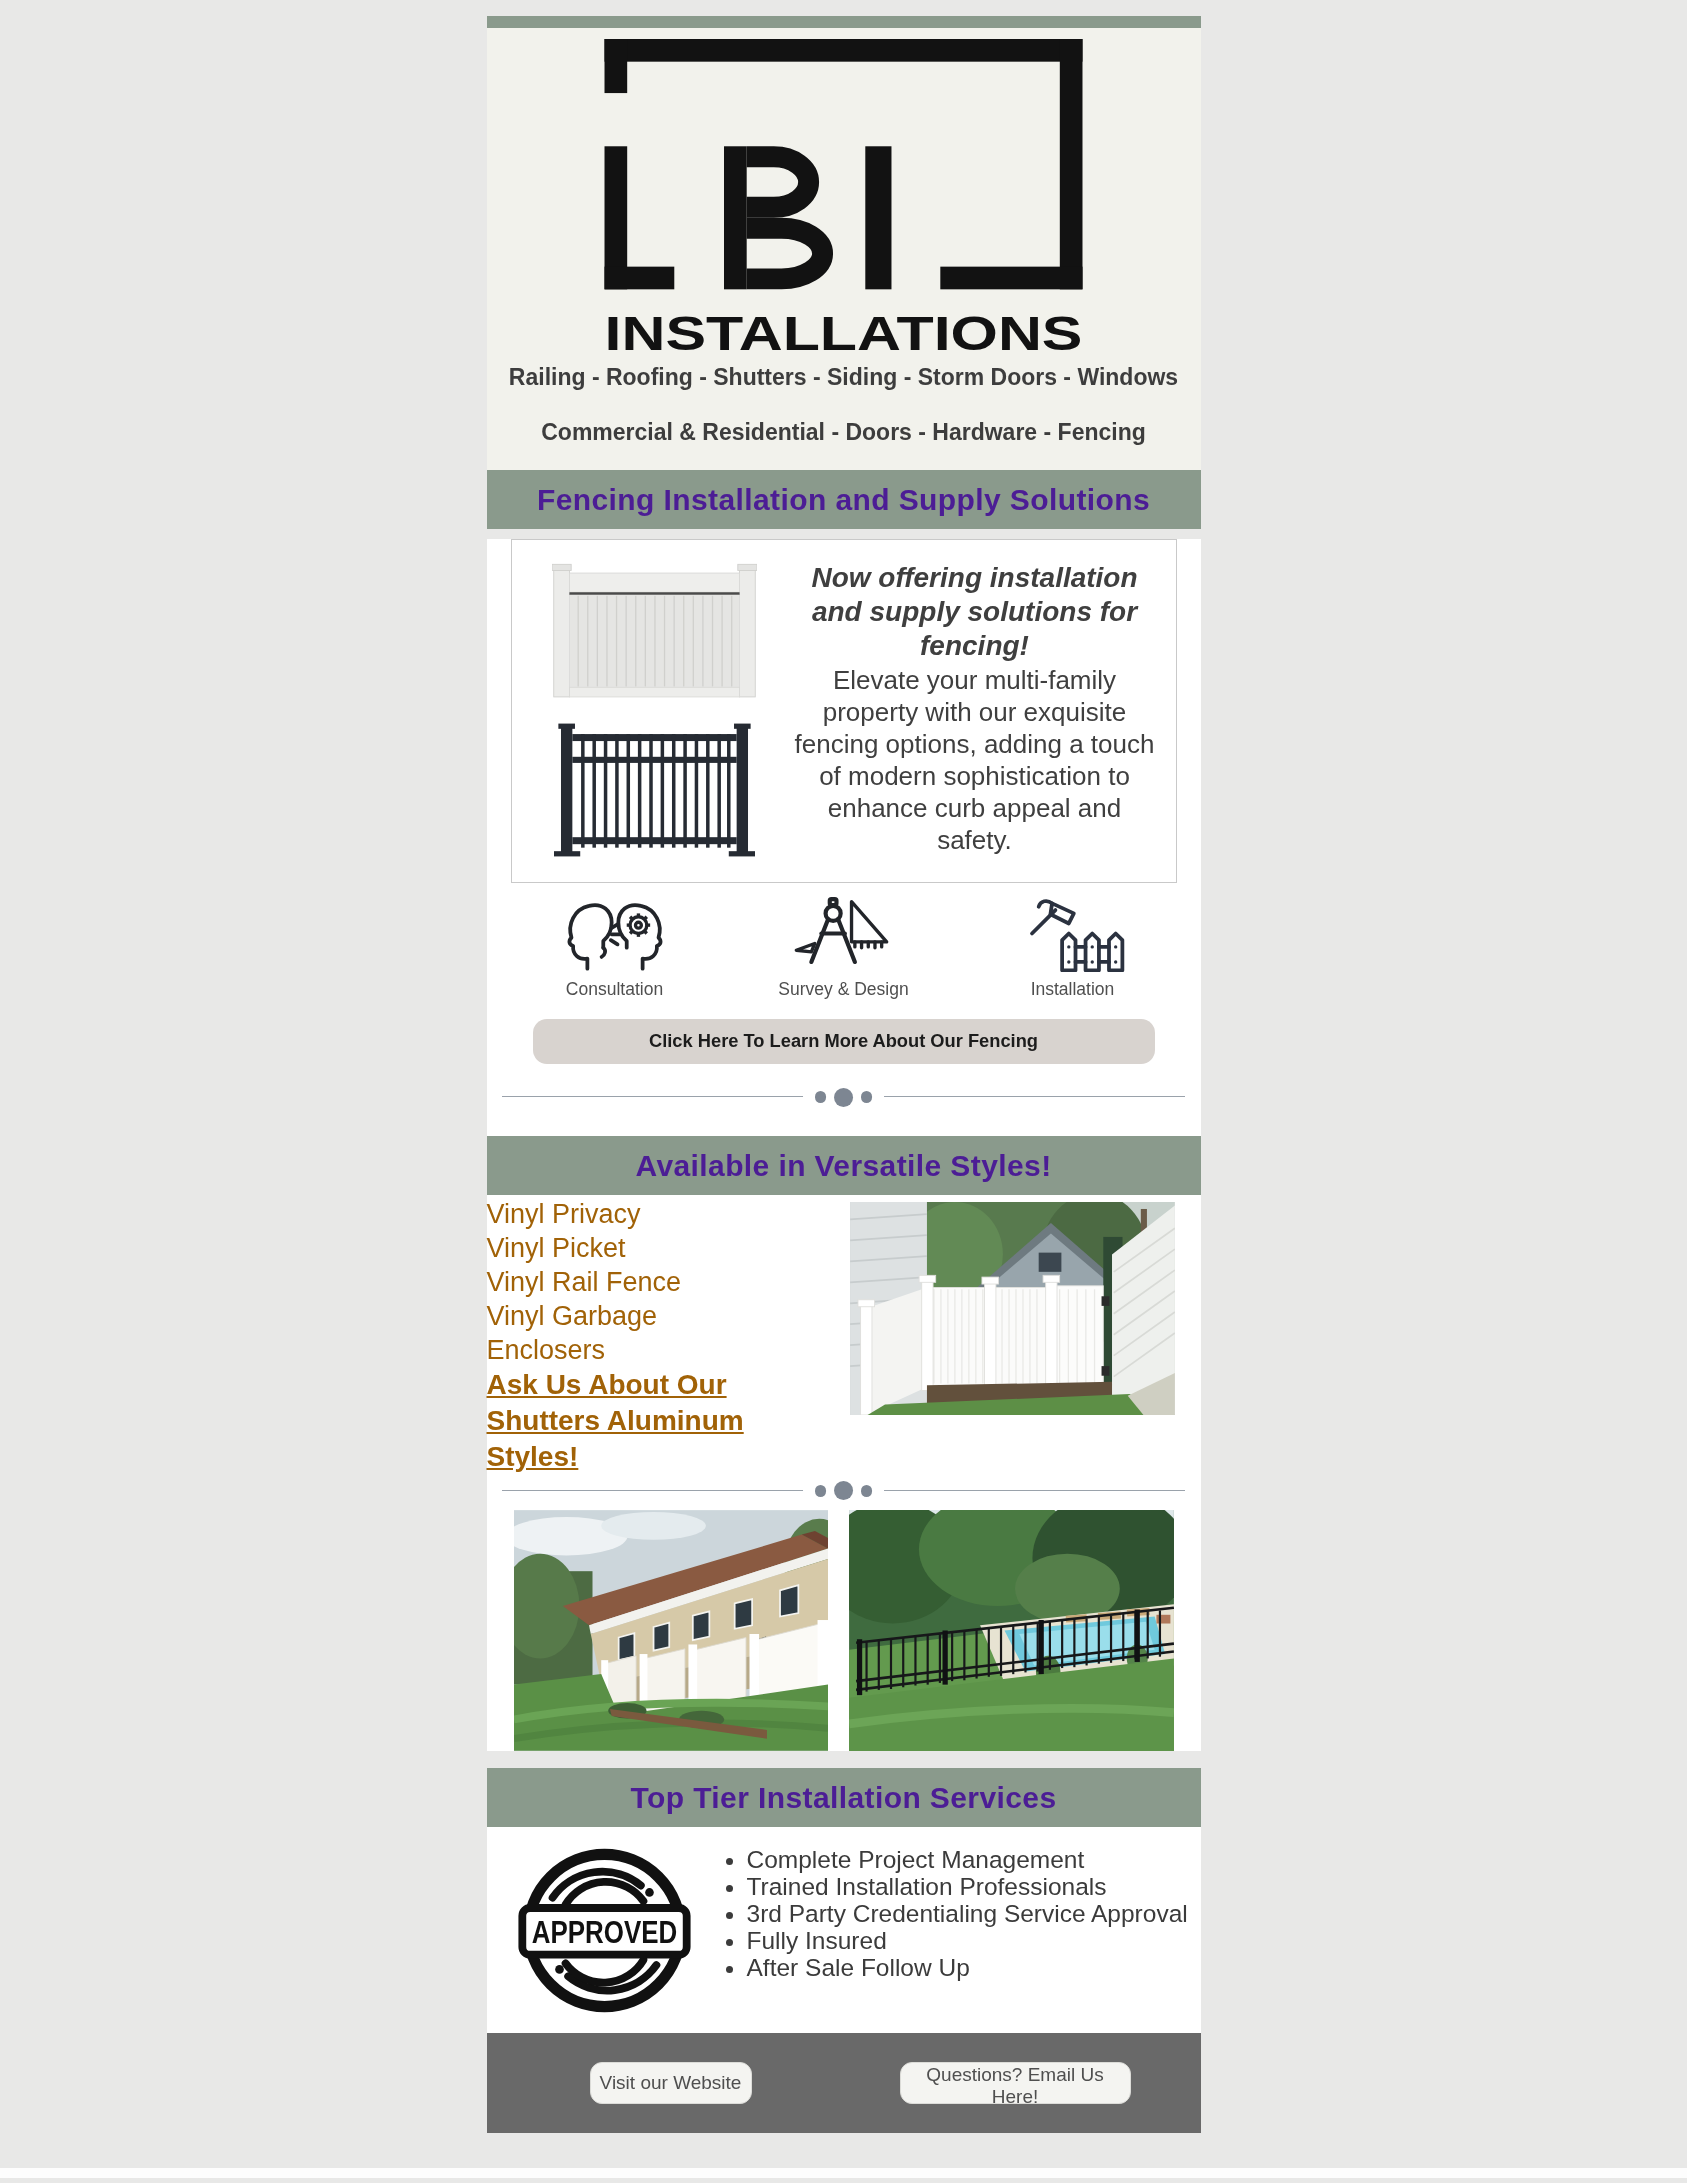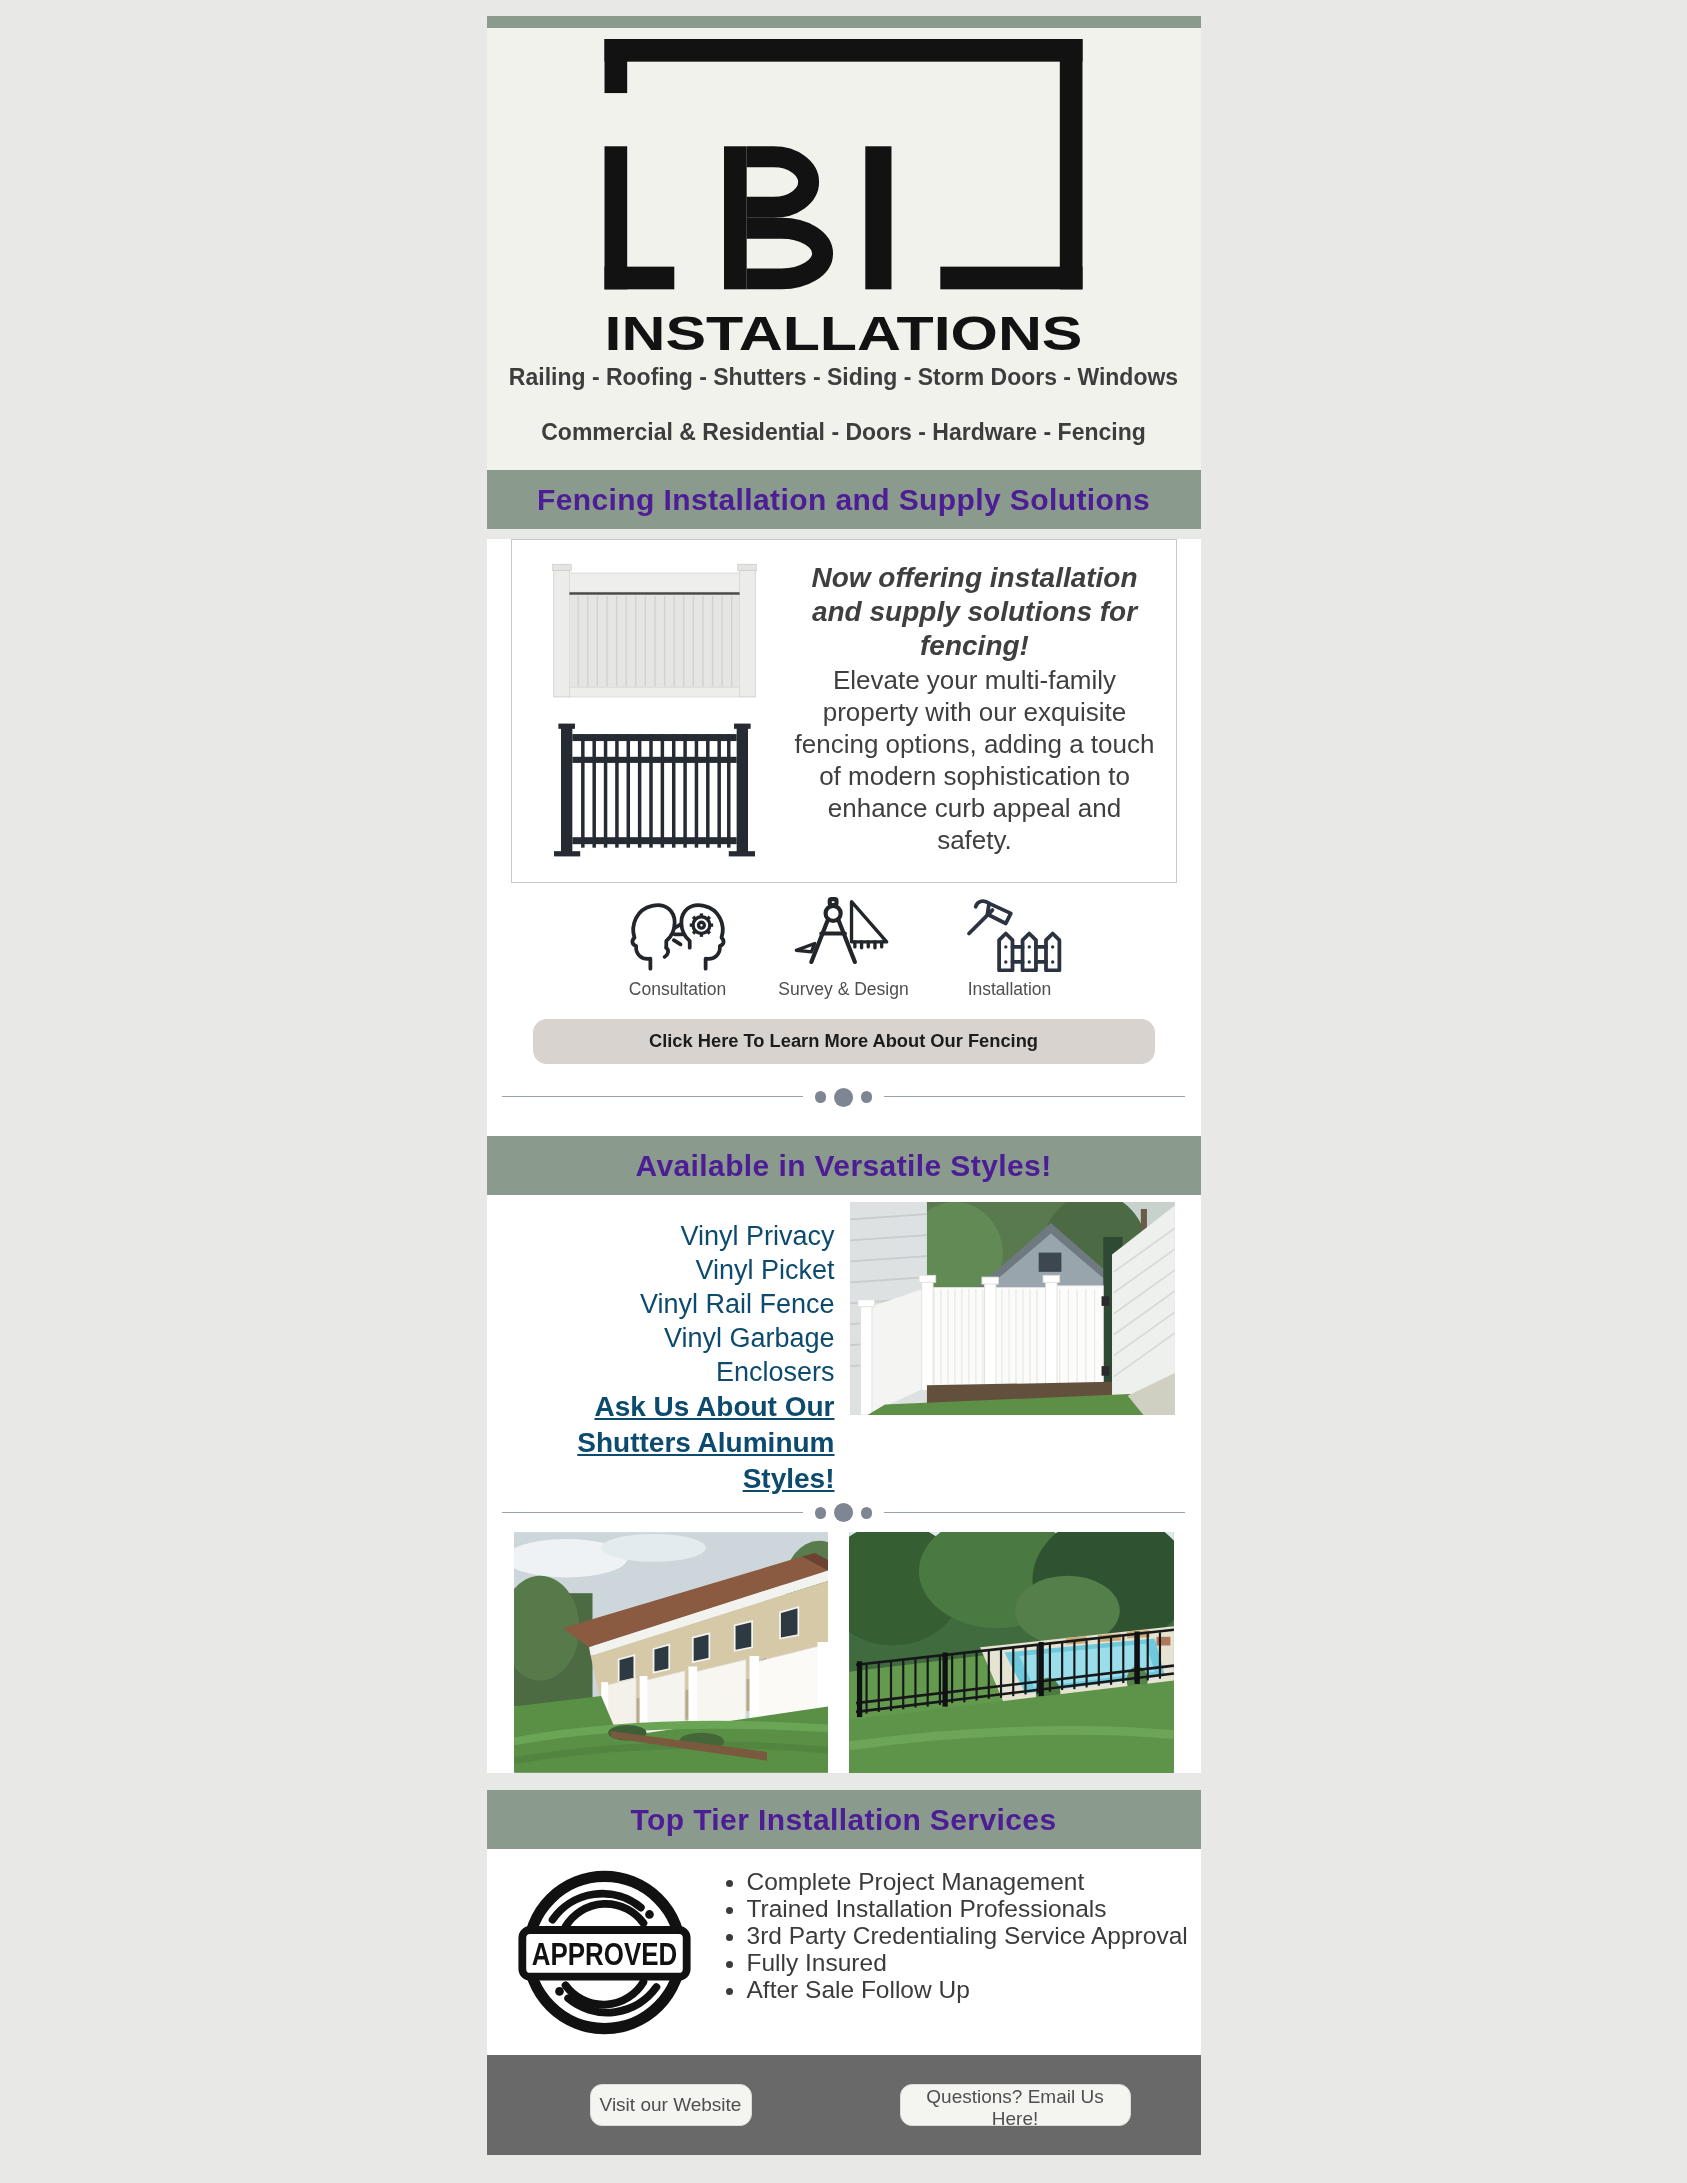--- a/index.html
+++ b/index.html
@@ -18,38 +18,38 @@
           font-size:30px;font-weight:bold;text-align:center;letter-spacing:0.4px;}
   .section{background:#ffffff;}
   
   .intro-box{box-sizing:border-box;width:666px;height:344px;margin:9.6px auto 0;
              border:0.9px solid #c9c9c9;display:flex;padding:19px 12.2px;background:#fff;}
   .intro-left{width:262px;display:flex;flex-direction:column;align-items:center;}
   .intro-right{flex:1;padding:0 8.7px;text-align:center;color:#3f3f3f;}
   .intro-headline{font-size:28px;line-height:34px;font-weight:bold;font-style:italic;margin:1.7px 0 0;}
   .intro-body{font-size:26px;line-height:32px;margin:1.7px 0 0;}
   
-  .icon-row{display:flex;justify-content:center;margin-top:12.2px;}
+  .icon-row{display:flex;justify-content:center;gap:63px;margin-top:12.2px;}
   .icon-col{width:166px;text-align:center;}
   .icon-label{font-size:17.5px;color:#4f4f4f;margin-top:3.5px;}
   
   .cta{display:block;margin:19px auto 0;width:622px;height:45px;border:none;
        border-radius:14px;background:#d8d3cf;font-family:"Liberation Sans",sans-serif;
        font-size:18.3px;font-weight:bold;color:#1c1c1c;cursor:pointer;}
   
   .divider{position:relative;height:21px;margin:23px 15.7px 19px;}
   .divider .line{position:absolute;left:0;right:0;top:9.6px;border-top:1.7px solid #9aa2ab;}
   .divider .dots{position:absolute;left:50%;top:0;transform:translateX(-50%);
                  background:#ffffff;padding:0 12.2px;height:21px;display:flex;align-items:center;gap:7.9px;}
   .dot{width:11.4px;height:11.4px;border-radius:50%;background:#7d8692;}
   .dot.big{width:19px;height:19px;}
   .sect-pad-bottom{padding-bottom:9.6px;}
   
   .styles-flex{display:flex;}
-  .styles-text{width:348px;padding-top:24px;text-align:right;color:#0c4a6e;}
+  .styles-text{width:348px;padding-top:2px;text-align:left;color:#a16207;}
   .styles-line{font-size:27px;line-height:34px;}
   .styles-strong{font-size:28px;line-height:36px;font-weight:bold;text-decoration:underline;}
   .photo-a-wrap{margin:7px 0 0 15.7px;}
   .photo-row{display:flex;justify-content:center;gap:21px;margin:8.7px 0 16.6px;}
   
   .services{box-sizing:border-box;height:206px;display:flex;padding:17.5px 0 0 31px;overflow:hidden;}
   .bullets{margin:0 0 0 26px;padding:1.7px 0 0 30px;color:#3b3b3b;font-size:24.5px;line-height:27px;}
   .bullets li{margin:0;}
   
   .footerbar{height:100px;background:#696969;display:flex;align-items:center;

